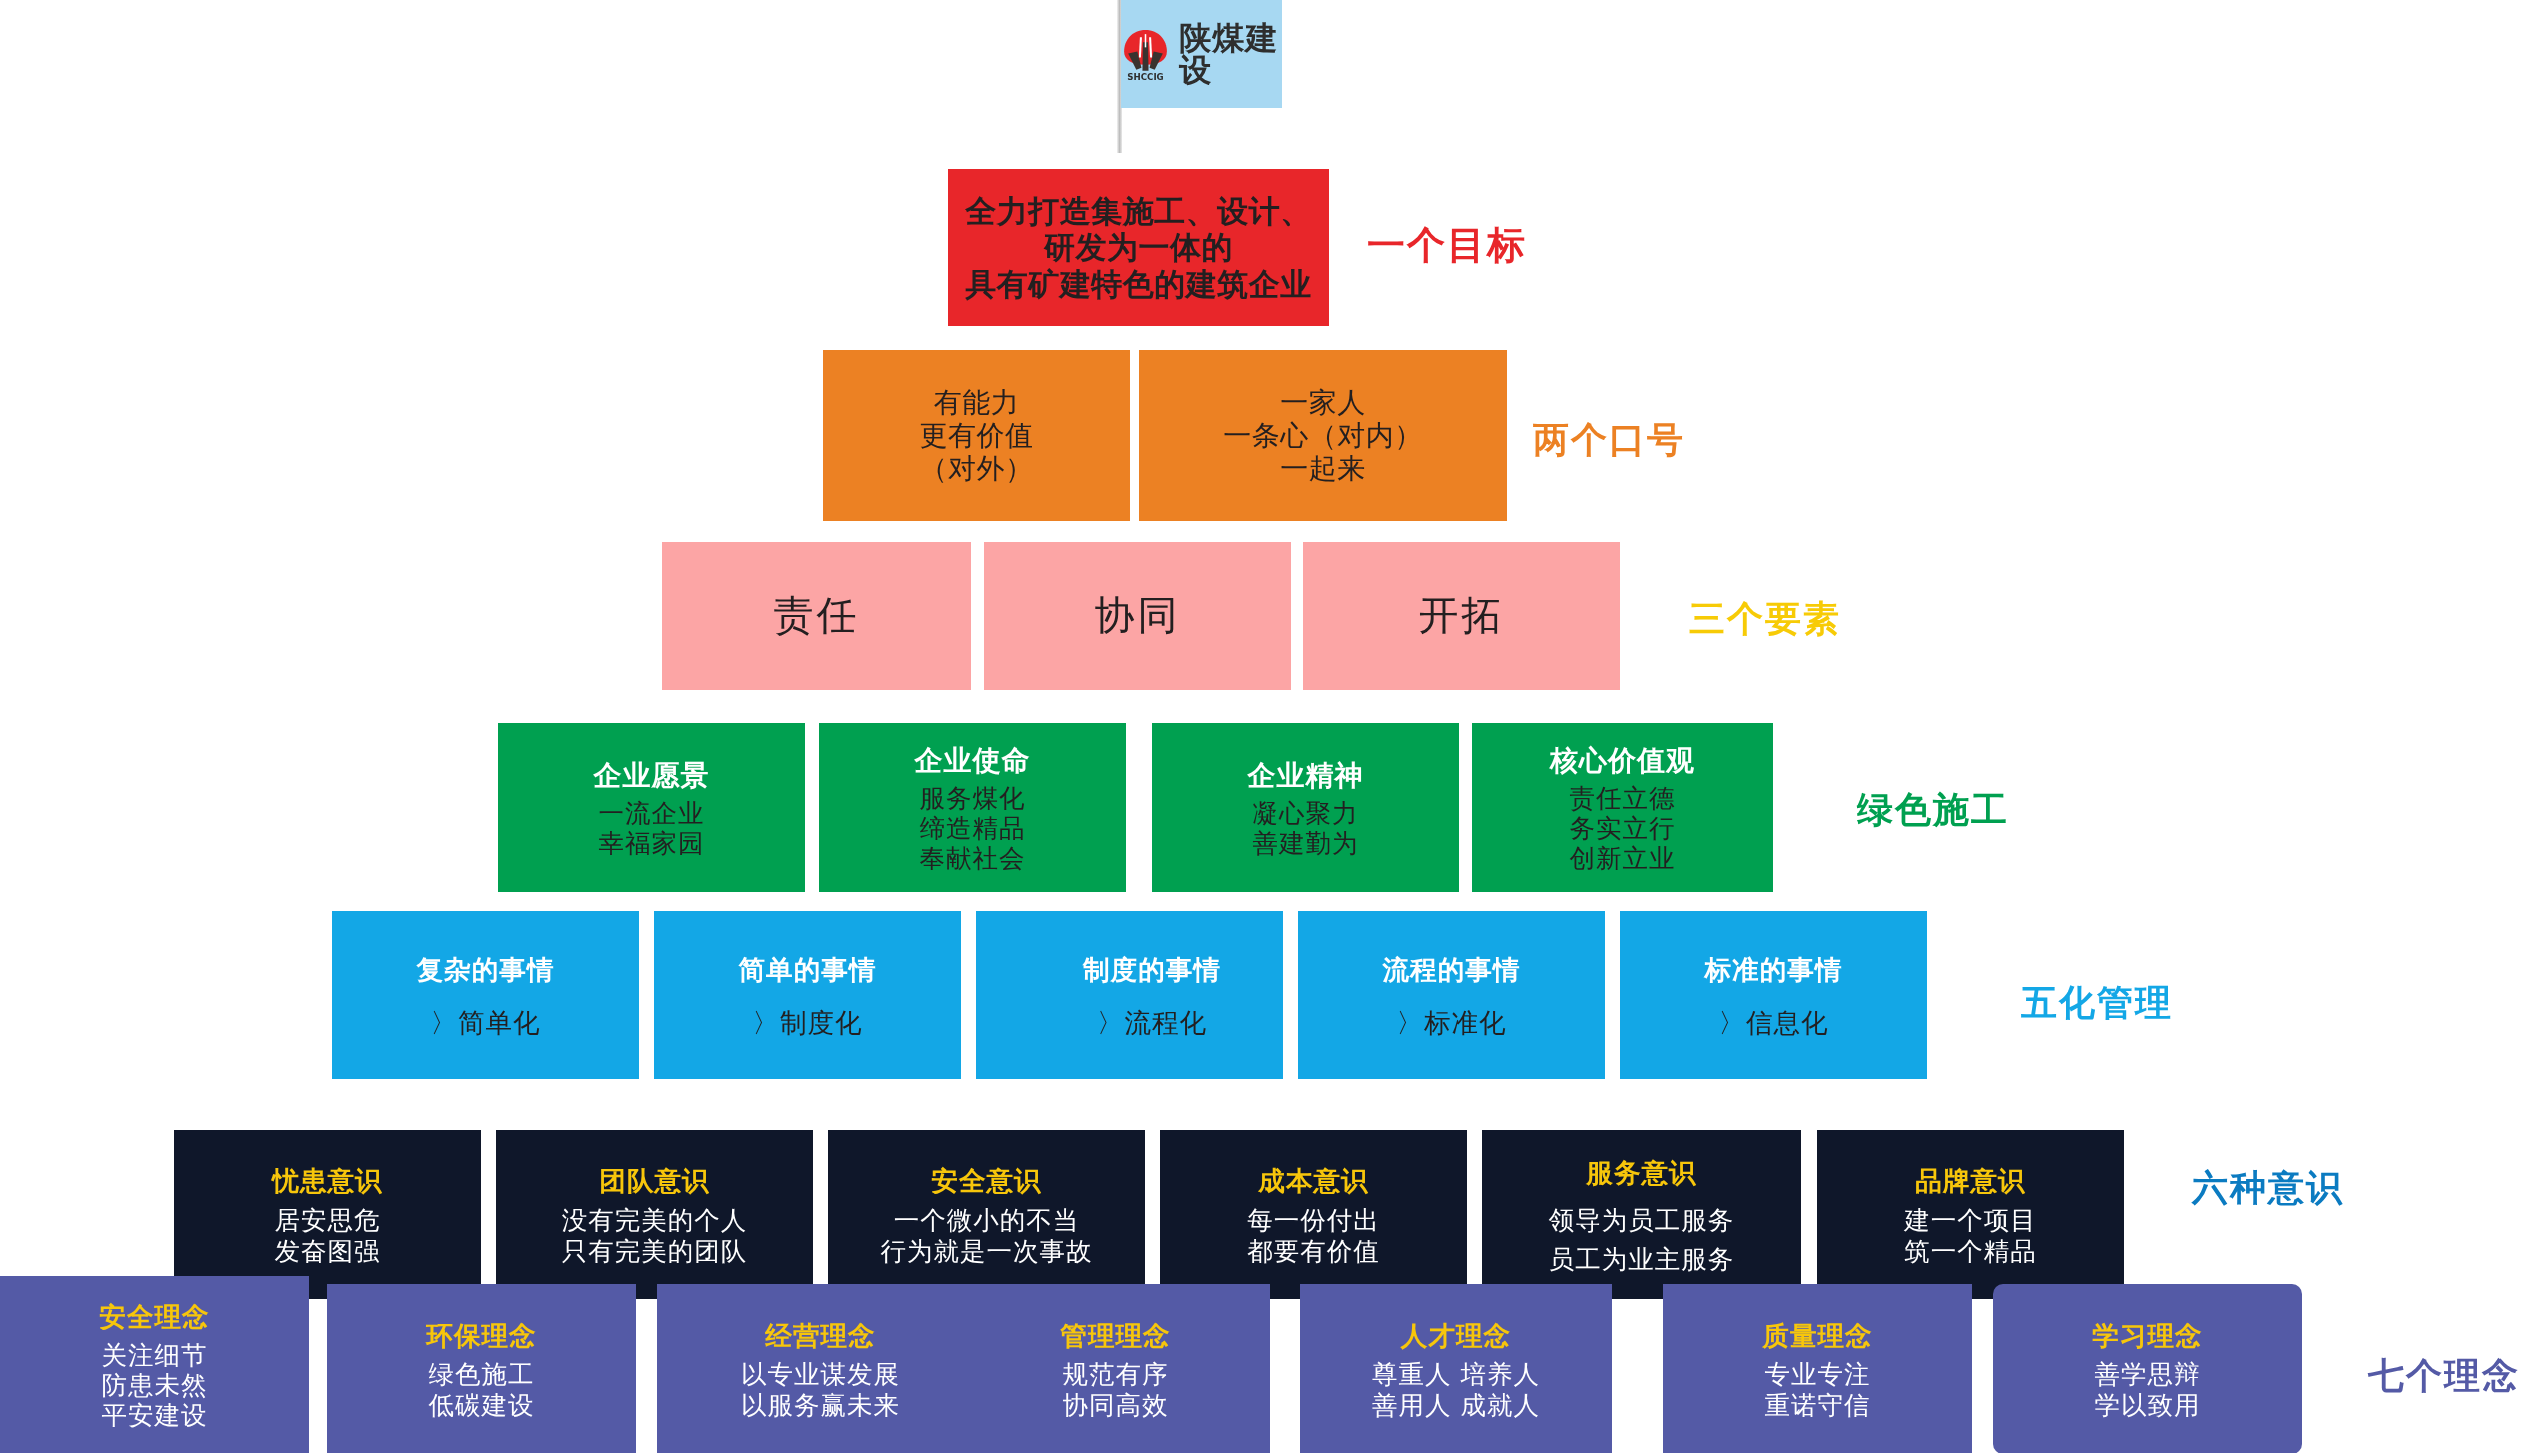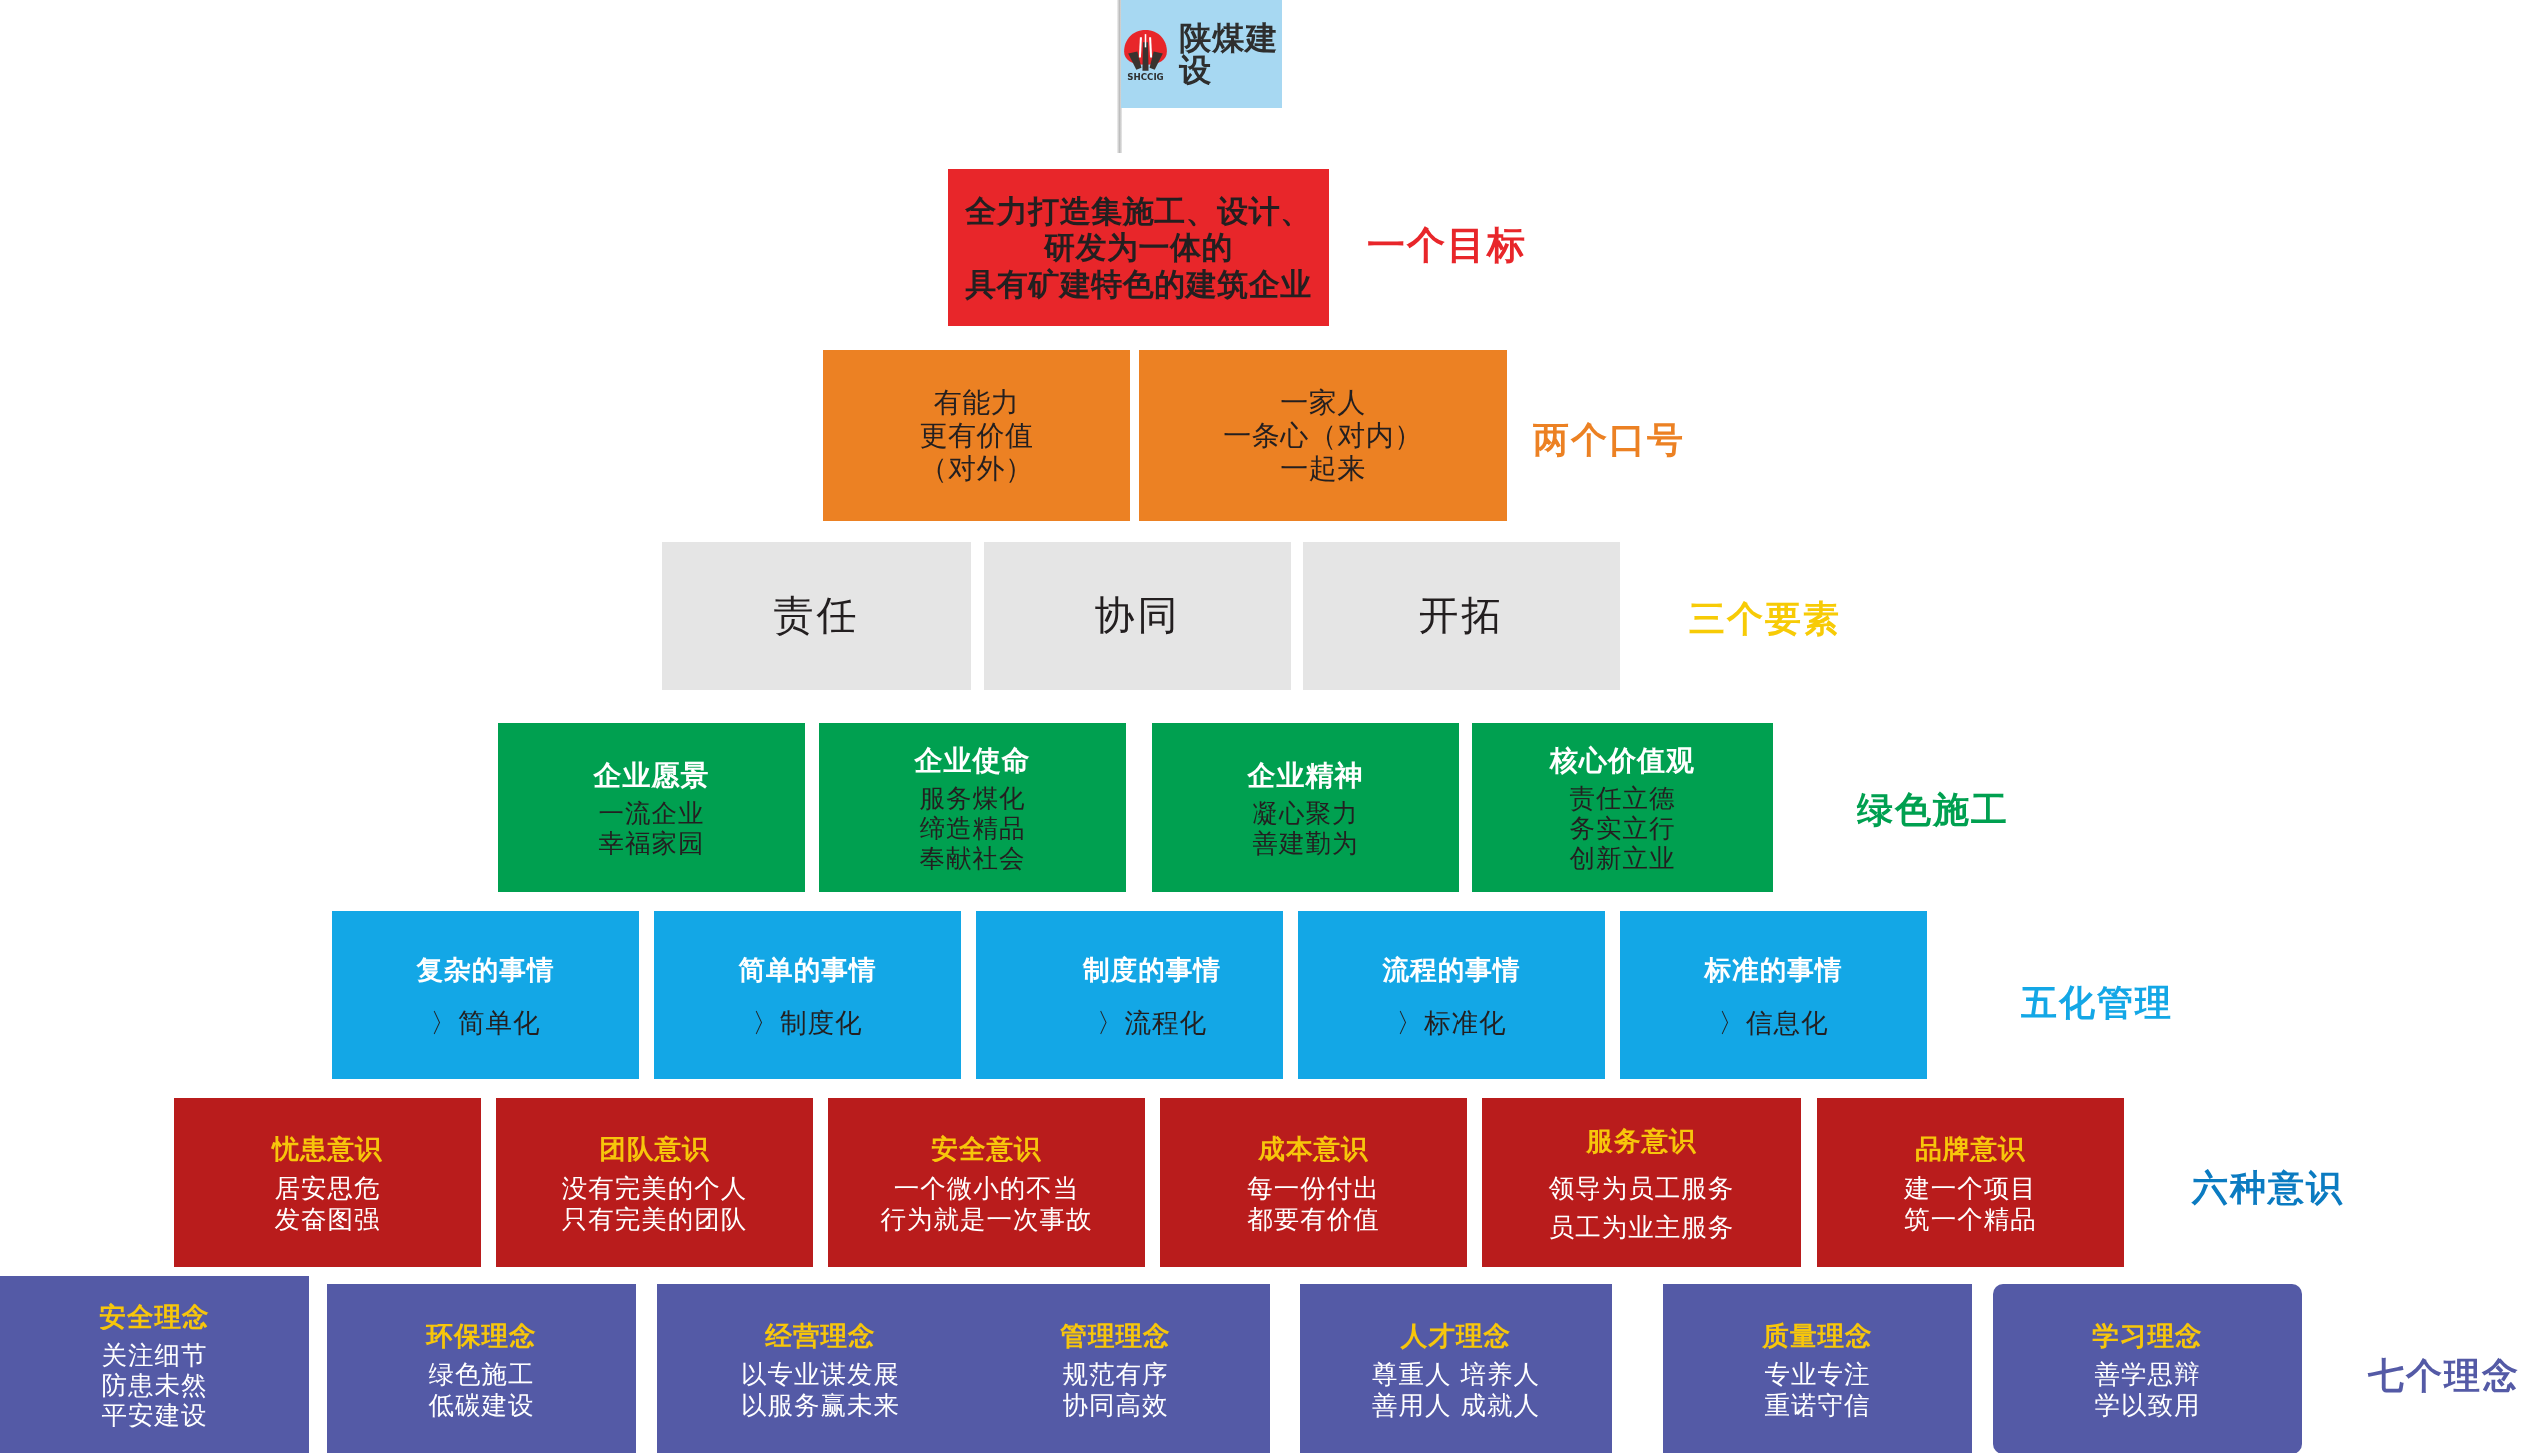--- a/index.html
+++ b/index.html
@@ -32,21 +32,21 @@
     font-family:"DejaVu Sans","Liberation Sans",sans-serif;letter-spacing:0.5px;}
   .lbl-goal{color:#e8262a;font-size:38px;}
 
   
   .slogan-box{background:#ec8123;}
   .slogan-box .line{color:#231f20;font-size:28px;font-weight:normal;
     font-family:"DejaVu Sans","Liberation Sans",sans-serif;letter-spacing:0.5px;}
   .lbl-slogan{color:#ec8123;font-size:36px;}
 
   
-  .elem-box{background:#e5e5e5;}
+  .elem-box{background:#fca5a5;}
   .elem-box .line{color:#231f20;font-size:40px;font-weight:normal;
     font-family:"DejaVu Sans","Liberation Sans",sans-serif;letter-spacing:3.1px;}
   .lbl-elem{color:#f7cb06;font-size:36px;}
 
   
   .core-box{background:#00a050;}
   .core-box .head{color:#ffffff;font-size:28px;font-weight:bold;
     font-family:"DejaVu Sans","Liberation Sans",sans-serif;letter-spacing:1px;margin-bottom:3.1px;}
   .core-box .line{color:#231f20;font-size:25.5px;
     font-family:"DejaVu Sans","Liberation Sans",sans-serif;letter-spacing:1px;}
@@ -54,21 +54,21 @@
 
   
   .mgmt-box{background:#13a7e6;}
   .mgmt-box .head{color:#ffffff;font-size:26.6px;font-weight:bold;
     font-family:"DejaVu Sans","Liberation Sans",sans-serif;letter-spacing:1px;margin-bottom:18.4px;}
   .mgmt-box .line{color:#231f20;font-size:26.6px;
     font-family:"DejaVu Sans","Liberation Sans",sans-serif;letter-spacing:1px;}
   .lbl-mgmt{color:#13a7e6;font-size:36px;}
 
   
-  .aware-box{background:#b91c1c;}
+  .aware-box{background:#0f172a;margin-top:32px;}
   .aware-box .head{color:#f7c60b;font-size:26.6px;font-weight:bold;
     font-family:"DejaVu Sans","Liberation Sans",sans-serif;letter-spacing:1px;margin-bottom:6.1px;}
   .aware-box .line{color:#ffffff;font-size:25.5px;
     font-family:"DejaVu Sans","Liberation Sans",sans-serif;letter-spacing:1px;}
   .lbl-aware{color:#0b7bc1;font-size:36px;}
 
   
   .phil-box{background:#545aa6;}
   .phil-box .head{color:#f7c60b;font-size:26.6px;font-weight:bold;
     font-family:"DejaVu Sans","Liberation Sans",sans-serif;letter-spacing:1px;margin-bottom:5.1px;}

